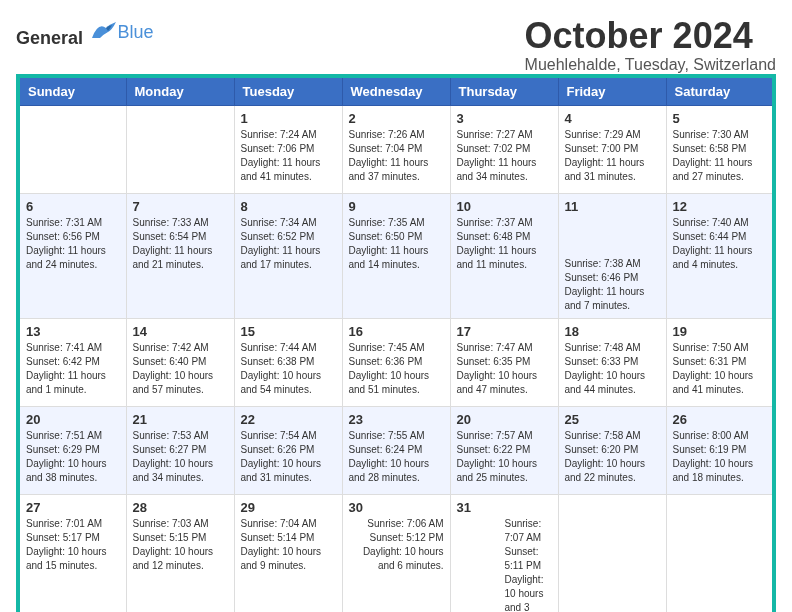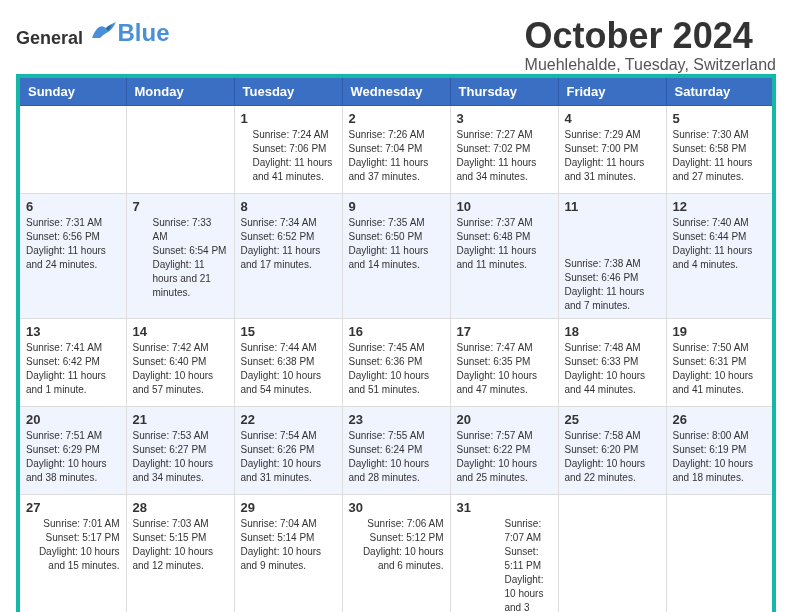--- a/index.html
+++ b/index.html
@@ -89,21 +89,21 @@
 
 <div class="header-area">
   <div class="logo">
     <div>
       <span class="logo-text-general">General</span>
       <svg class="logo-icon" viewBox="0 0 28 20">
         <path d="M2,18 Q8,2 16,8 Q20,4 26,2 Q22,10 18,12 Q14,14 10,18 Z" fill="#4a90d9"></path>
         <path d="M16,8 Q18,6 22,5 Q20,9 18,11 Z" fill="#2a6aaa"></path>
       </svg>
     </div>
-    <div style="color:#4a90d9; font-weight:bold; font-size:24px;">Blue</div>
+    <div style="color:#4a90d9; font-weight:normal; font-size:18px;">Blue</div>
   </div>
   <div class="title-area">
     <div class="month-title">October 2024</div>
     <div class="location-title">Muehlehalde, Tuesday, Switzerland</div>
   </div>
 </div>
 
 <table class="calendar-table">
   <thead>
     <tr id="weekday-header">
@@ -115,21 +115,21 @@
         <th>Friday</th>
         <th>Saturday</th>
       </tr>
   </thead>
   <tbody id="calendar-body">
   <tr>
         <td></td>
         <td></td>
         <td>
           <span class="day-number">1</span>
-          <div class="cell-content" style="white-space: pre-line; margin-left: 12px;">Sunrise: 7:24 AM
+          <div class="cell-content" style="white-space: pre-line;">Sunrise: 7:24 AM
 Sunset: 7:06 PM
 Daylight: 11 hours and 41 minutes.</div>
         </td>
         <td>
           <span class="day-number">2</span>
           <div class="cell-content" style="white-space: pre-line;">Sunrise: 7:26 AM
 Sunset: 7:04 PM
 Daylight: 11 hours and 37 minutes.</div>
         </td>
         <td>
@@ -153,21 +153,21 @@
       </tr>
       <tr>
         <td>
           <span class="day-number">6</span>
           <div class="cell-content" style="white-space: pre-line;">Sunrise: 7:31 AM
 Sunset: 6:56 PM
 Daylight: 11 hours and 24 minutes.</div>
         </td>
         <td>
           <span class="day-number">7</span>
-          <div class="cell-content" style="white-space: pre-line; margin-left: 20px;">Sunrise: 7:33 AM
+          <div class="cell-content" style="white-space: pre-line;">Sunrise: 7:33 AM
 Sunset: 6:54 PM
 Daylight: 11 hours and 21 minutes.</div>
         </td>
         <td>
           <span class="day-number">8</span>
           <div class="cell-content" style="white-space: pre-line;">Sunrise: 7:34 AM
 Sunset: 6:52 PM
 Daylight: 11 hours and 17 minutes.</div>
         </td>
         <td>
@@ -279,21 +279,21 @@
         <td>
           <span class="day-number">26</span>
           <div class="cell-content" style="white-space: pre-line;">Sunrise: 8:00 AM
 Sunset: 6:19 PM
 Daylight: 10 hours and 18 minutes.</div>
         </td>
       </tr>
       <tr>
         <td>
           <span class="day-number">27</span>
-          <div class="cell-content" style="white-space: pre-line; text-align: right;">Sunrise: 7:01 AM
+          <div class="cell-content" style="white-space: pre-line;">Sunrise: 7:01 AM
 Sunset: 5:17 PM
 Daylight: 10 hours and 15 minutes.</div>
         </td>
         <td>
           <span class="day-number">28</span>
           <div class="cell-content" style="white-space: pre-line;">Sunrise: 7:03 AM
 Sunset: 5:15 PM
 Daylight: 10 hours and 12 minutes.</div>
         </td>
         <td>

